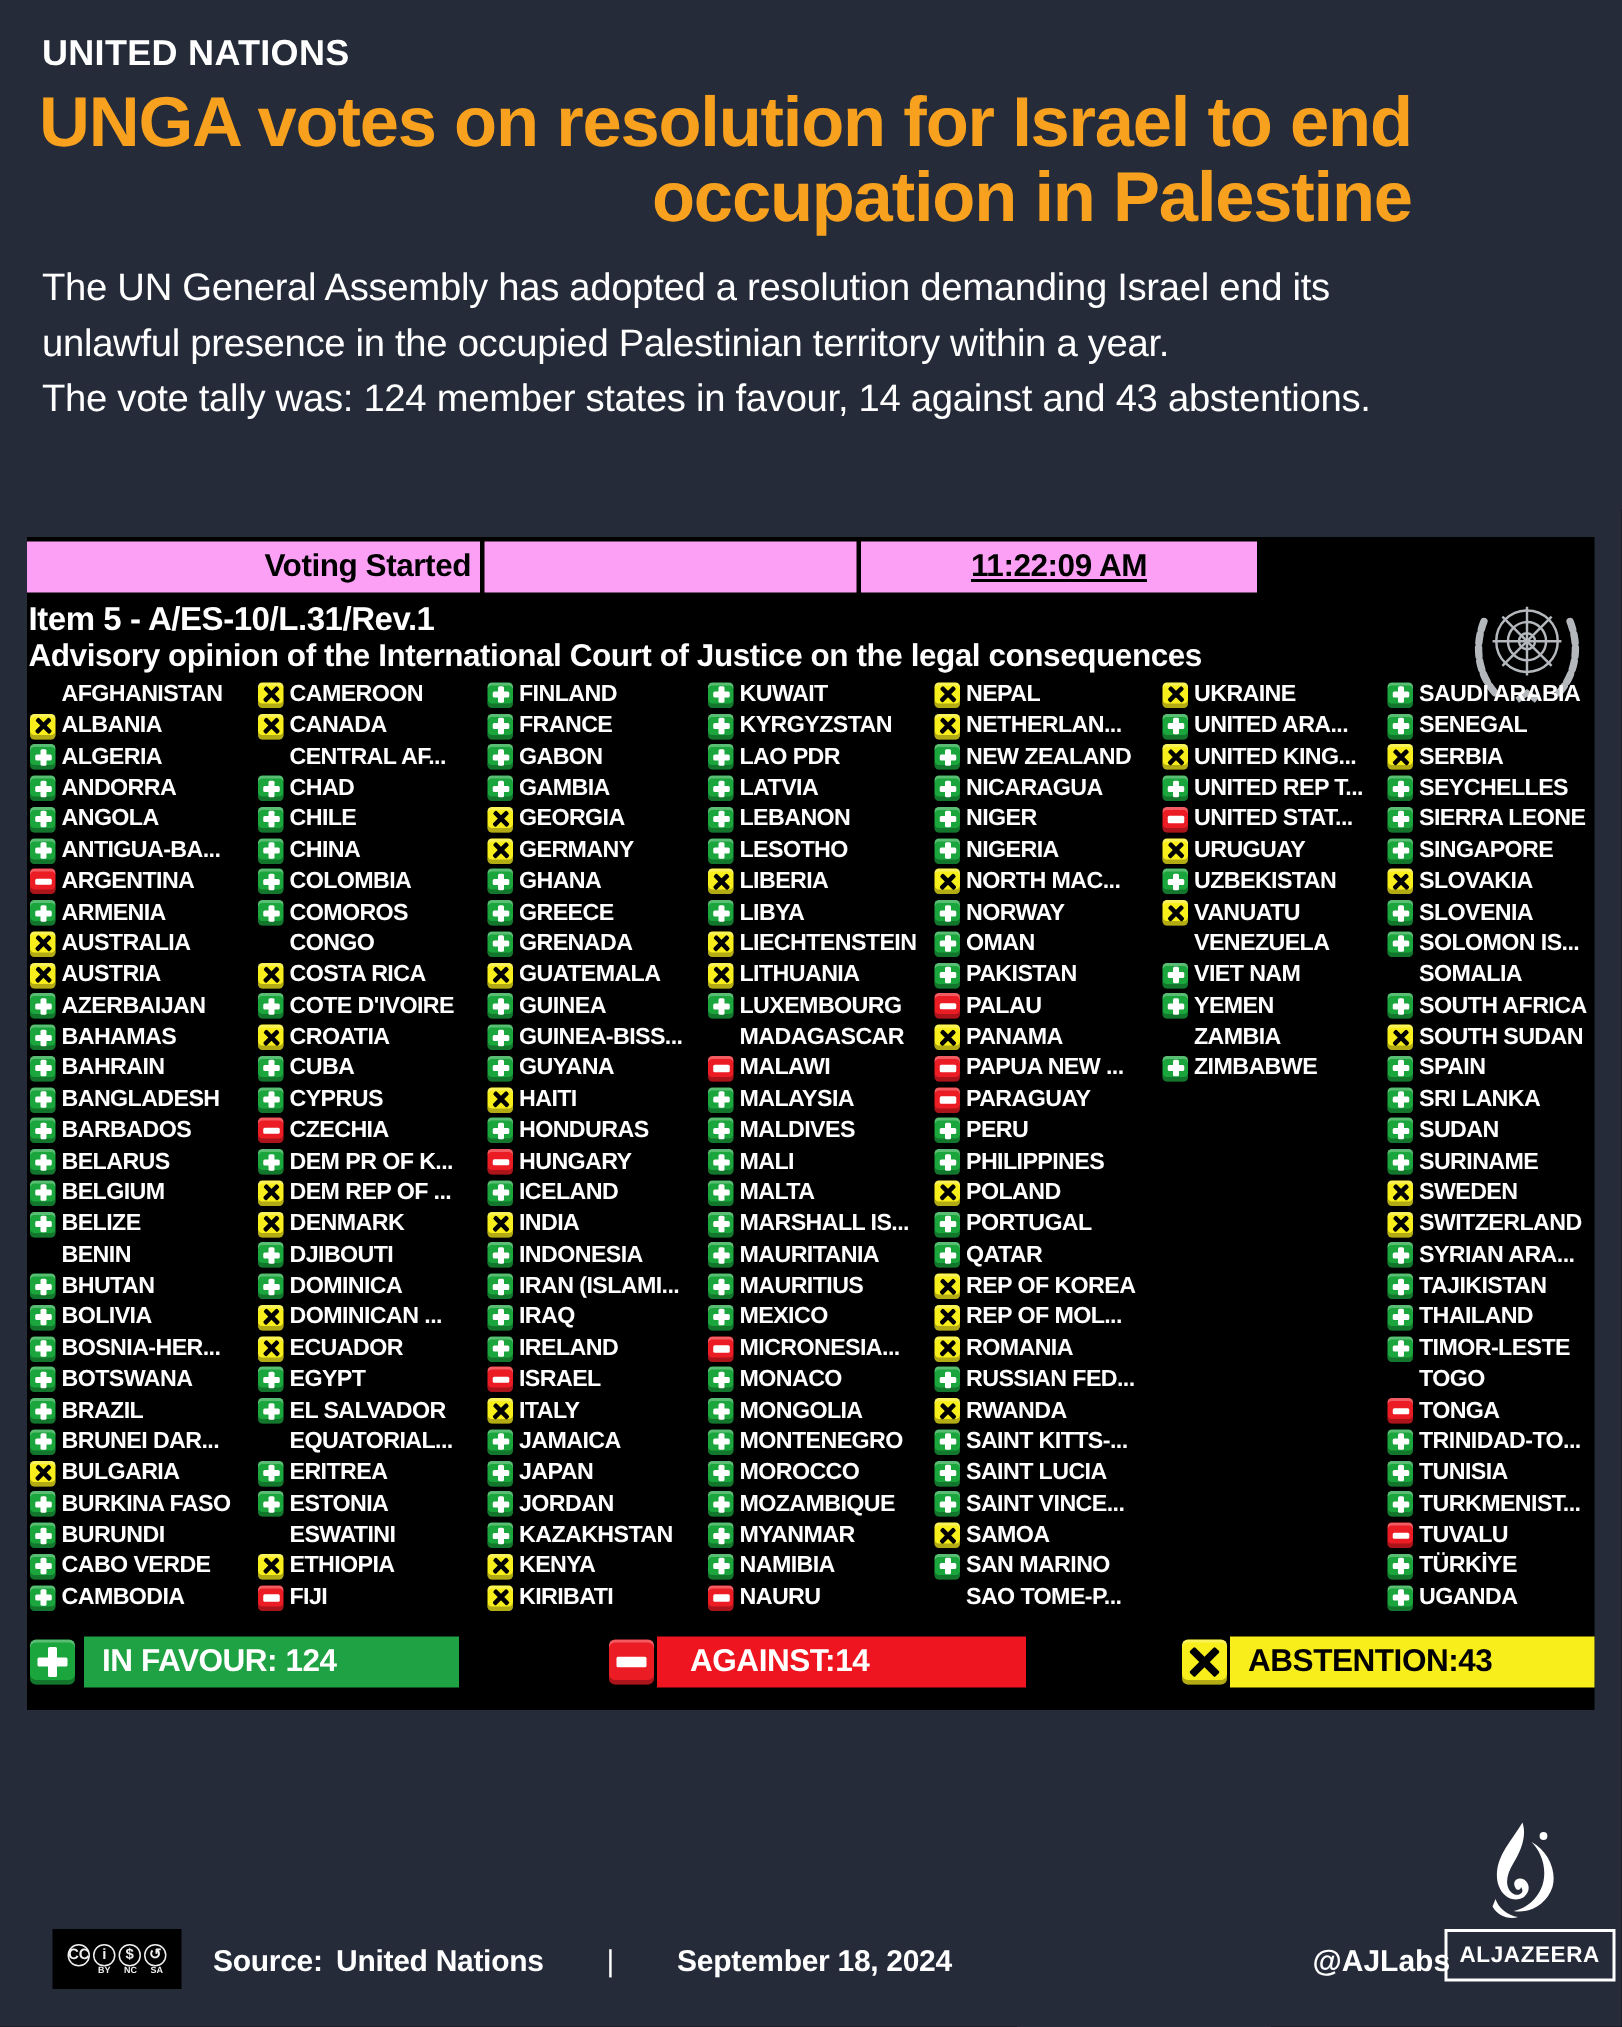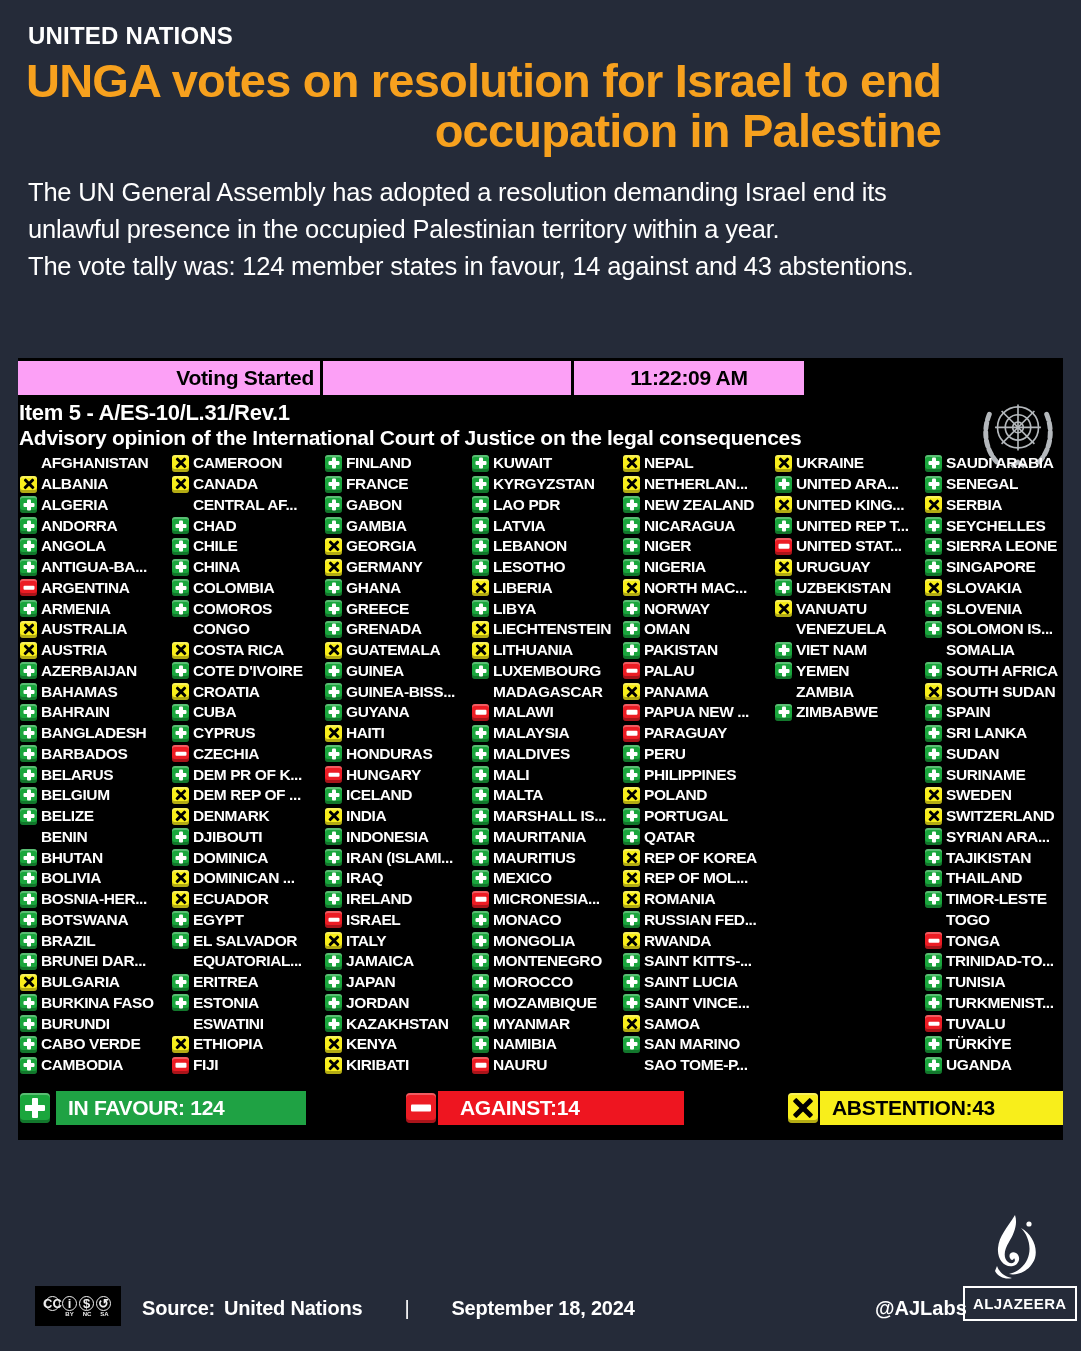--- a/index.html
+++ b/index.html
@@ -10,21 +10,21 @@
   .title{left:26px;top:56px;color:#f7a11e;font-size:47px;font-weight:600;line-height:1.06;letter-spacing:-.8px;text-align:right;}
   .intro{left:28px;top:174px;color:#ffffff;font-size:25.5px;line-height:37px;font-weight:500;letter-spacing:-.2px;}
   
   .board{left:18px;top:358px;width:1045px;height:782px;background:#000;}
   .statusbar{position:absolute;top:3px;left:0;width:1045px;height:34px;display:flex;}
   .scell{background:#fca0f6;height:34px;display:flex;align-items:center;color:#000;
          font-size:21px;font-weight:bold;letter-spacing:-.3px;}
   .scell.c1{width:302px;justify-content:flex-end;padding-right:6px;box-sizing:border-box;}
   .scell.c2{width:248px;margin-left:3px;}
   .scell.c3{width:253px;margin-left:3px;justify-content:center;}
-  .scell.c4{width:230px;margin-left:3px;justify-content:center;}
+  .scell.c4{width:264px;margin-left:3px;justify-content:center;text-decoration:underline;}
   .itemline{position:absolute;left:1px;color:#fff;font-weight:bold;letter-spacing:-.3px;white-space:nowrap;}
   .item1{top:42px;font-size:22px;}
   .item2{top:68px;font-size:21px;}
   .unlogo{position:absolute;top:36px;right:4px;opacity:.88;}
   
   .vgrid{position:absolute;top:95px;left:2px;display:flex;}
   .vcol{display:flex;flex-direction:column;}
   .vcol:nth-child(1){width:152px;}.vcol:nth-child(2){width:153px;}
   .vcol:nth-child(3){width:147px;}.vcol:nth-child(4){width:151px;}
   .vcol:nth-child(5){width:152px;}.vcol:nth-child(6){width:150px;}
@@ -56,21 +56,21 @@
          font-size:21px;font-weight:bold;color:#fff;letter-spacing:-.3px;box-sizing:border-box;}
   .lic{position:absolute;top:3px;}
   .lic.f{left:2px;}  .lrect.f{left:38px;width:250px;background:#1fa244;padding-left:12px;}
   .lic.a{left:388px;}.lrect.a{left:420px;width:246px;background:#ee1520;padding-left:22px;}
   .lic.x{left:770px;}.lrect.x{left:802px;width:243px;background:#f8ee1b;color:#000;padding-left:12px;}
   
   .ccbox{left:35px;top:1286px;width:86px;height:40px;background:#000;display:flex;
          flex-direction:column;align-items:center;justify-content:center;}
   .ccrow{display:flex;gap:2px;}
   .cci{width:15px;height:15px;border:1.6px solid #efefef;border-radius:50%;color:#efefef;
-       font-size:13px;font-weight:bold;display:flex;align-items:center;justify-content:center;box-sizing:border-box;}
+       font-size:10px;font-weight:bold;display:flex;align-items:center;justify-content:center;box-sizing:border-box;}
   .cclabels{display:flex;gap:9px;margin-left:18px;color:#efefef;font-size:6px;font-weight:bold;}
   .srcline{left:142px;top:1297px;color:#fff;font-size:20px;font-weight:600;letter-spacing:-.2px;display:flex;}
   .srcline .sep{margin:0 42px;font-weight:400;}
   .srcline .val{margin-left:9px;}
   .ajlabs{top:1297px;left:875px;color:#fff;font-size:20px;font-weight:600;}
   .brandbox{top:1286px;left:963px;border:2.5px solid #fff;color:#fff;background:transparent;
             padding:7px 8px;font-size:15px;font-weight:bold;letter-spacing:.4px;text-align:right;}
   .ajmark{top:1214px;left:985px;}
 </style>
 </head>

